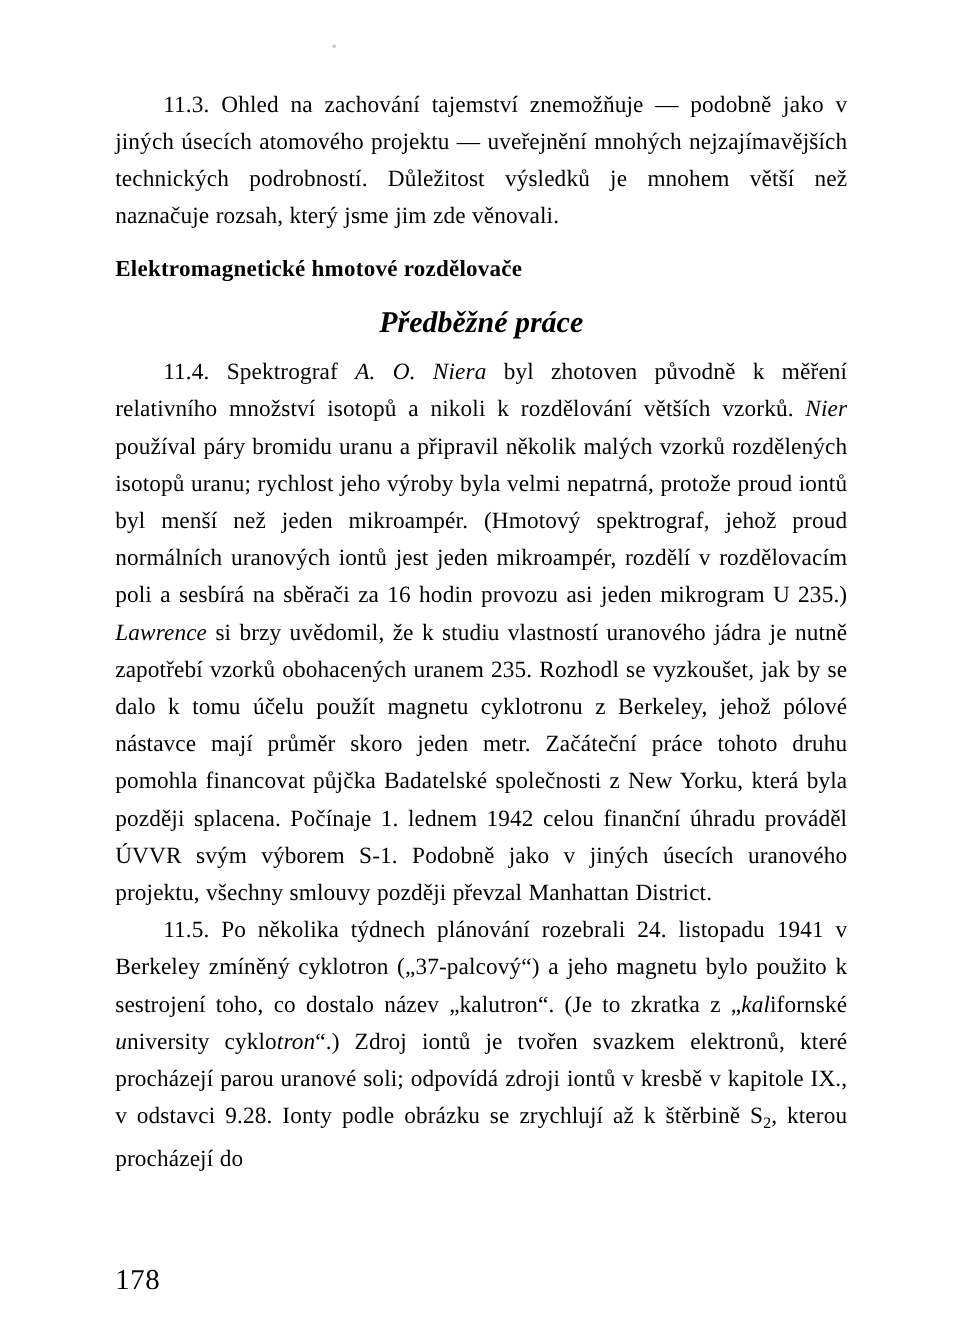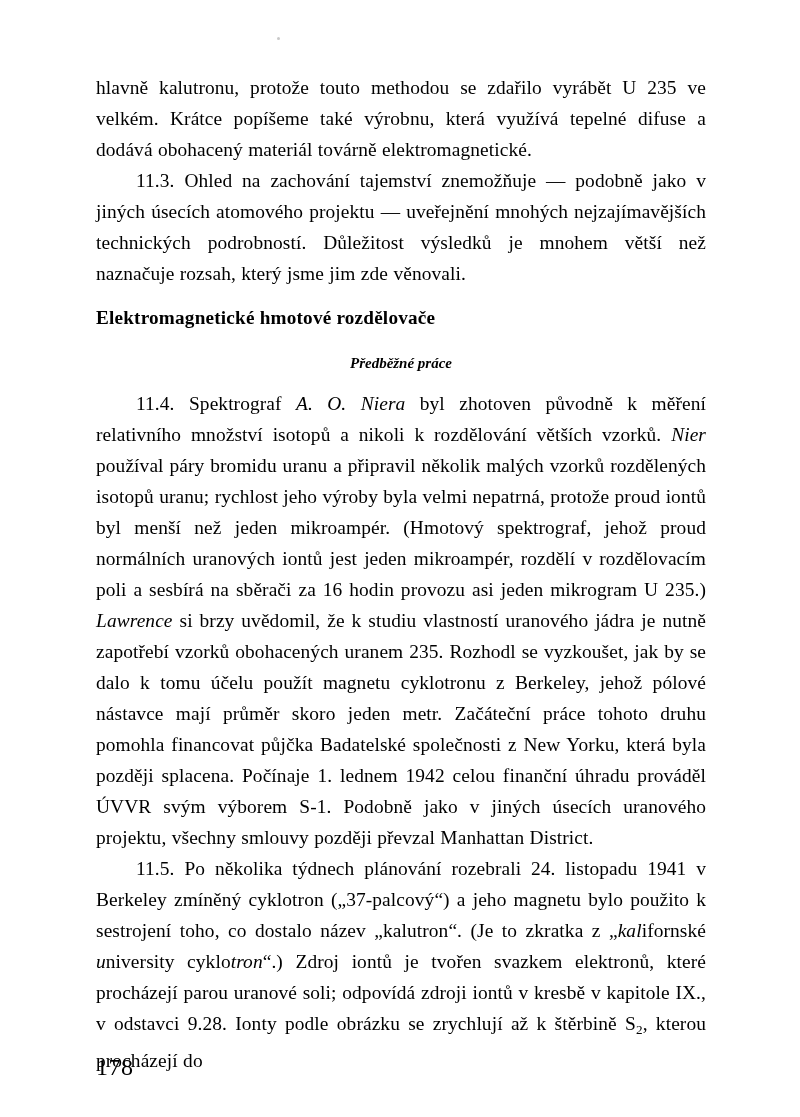--- a/index.html
+++ b/index.html
@@ -61,21 +61,21 @@
     font-size: 19.2px;
     font-weight: bold;
     text-align: left;
     line-height: 30px;
     letter-spacing: .2px;
     padding-top: 14px;
   }
 
   .h-sub {
     margin: 0;
-    font-size: 15px;
+    font-size: 25px;
     font-style: italic;
     text-align: center;
     line-height: 30px;
     padding-top: 15px;
     padding-bottom: 10px;
   }
 
   i.it { font-style: italic; }
 
   sub {
@@ -100,21 +100,20 @@
 </style>
 </head>
 <body>
 
 <div class="page">
 
   <span class="scan-speck"></span>
 
   <div class="text-block">
 
-    <p class="para">hlavně kalutronu, protože touto methodou se zdařilo vyrábět U 235 ve velkém. Krátce popíšeme také výrobnu, která využívá tepelné difuse a dodává obohacený materiál továrně elektromagnetické.</p>
 
     <p class="para indent">11.3. Ohled na zachování tajemství znemožňuje — podobně jako v jiných úsecích atomového projektu — uveřejnění mnohých nejzajímavějších technických podrobností. Důležitost výsledků je mnohem větší než naznačuje rozsah, který jsme jim zde věnovali.</p>
 
     <h2 class="h-section">Elektromagnetické hmotové rozdělovače</h2>
 
     <h3 class="h-sub">Předběžné práce</h3>
 
     <p class="para indent"><span>11.4. Spektrograf </span><i class="it">A. O. Niera</i><span> byl zhotoven původně k měření relativního množství isotopů a nikoli k rozdělování větších vzorků. </span><i class="it">Nier</i><span> používal páry bromidu uranu a připravil několik malých vzorků rozdělených isotopů uranu; rychlost jeho výroby byla velmi nepatrná, protože proud iontů byl menší než jeden mikroampér. (Hmotový spektrograf, jehož proud normálních uranových iontů jest jeden mikroampér, rozdělí v rozdělovacím poli a sesbírá na sběrači za 16 hodin provozu asi jeden mikrogram U 235.) </span><i class="it">Lawrence</i><span> si brzy uvědomil, že k studiu vlastností uranového jádra je nutně zapotřebí vzorků obohacených uranem 235. Rozhodl se vyzkoušet, jak by se dalo k tomu účelu použít magnetu cyklotronu z Berkeley, jehož pólové nástavce mají průměr skoro jeden metr. Začáteční práce tohoto druhu pomohla financovat půjčka Badatelské společnosti z New Yorku, která byla později splacena. Počínaje 1. lednem 1942 celou finanční úhradu prováděl ÚVVR svým výborem S-1. Podobně jako v jiných úsecích uranového projektu, všechny smlouvy později převzal Manhattan District.</span></p>
 
     <p class="para indent"><span>11.5. Po několika týdnech plánování rozebrali 24. listopadu 1941 v Berkeley zmíněný cyklotron („37-palcový“) a jeho magnetu bylo použito k sestrojení toho, co dostalo název „kalutron“. (Je to zkratka z „</span><i class="it">kal</i><span>ifornské </span><i class="it">u</i><span>niversity cyklo</span><i class="it">tron</i><span>“.) Zdroj iontů je tvořen svazkem elektronů, které procházejí parou uranové soli; odpovídá zdroji iontů v kresbě v kapitole IX., v odstavci 9.28. Ionty podle obrázku se zrychlují až k štěrbině S</span><sub>2</sub><span>, kterou procházejí do</span></p>

